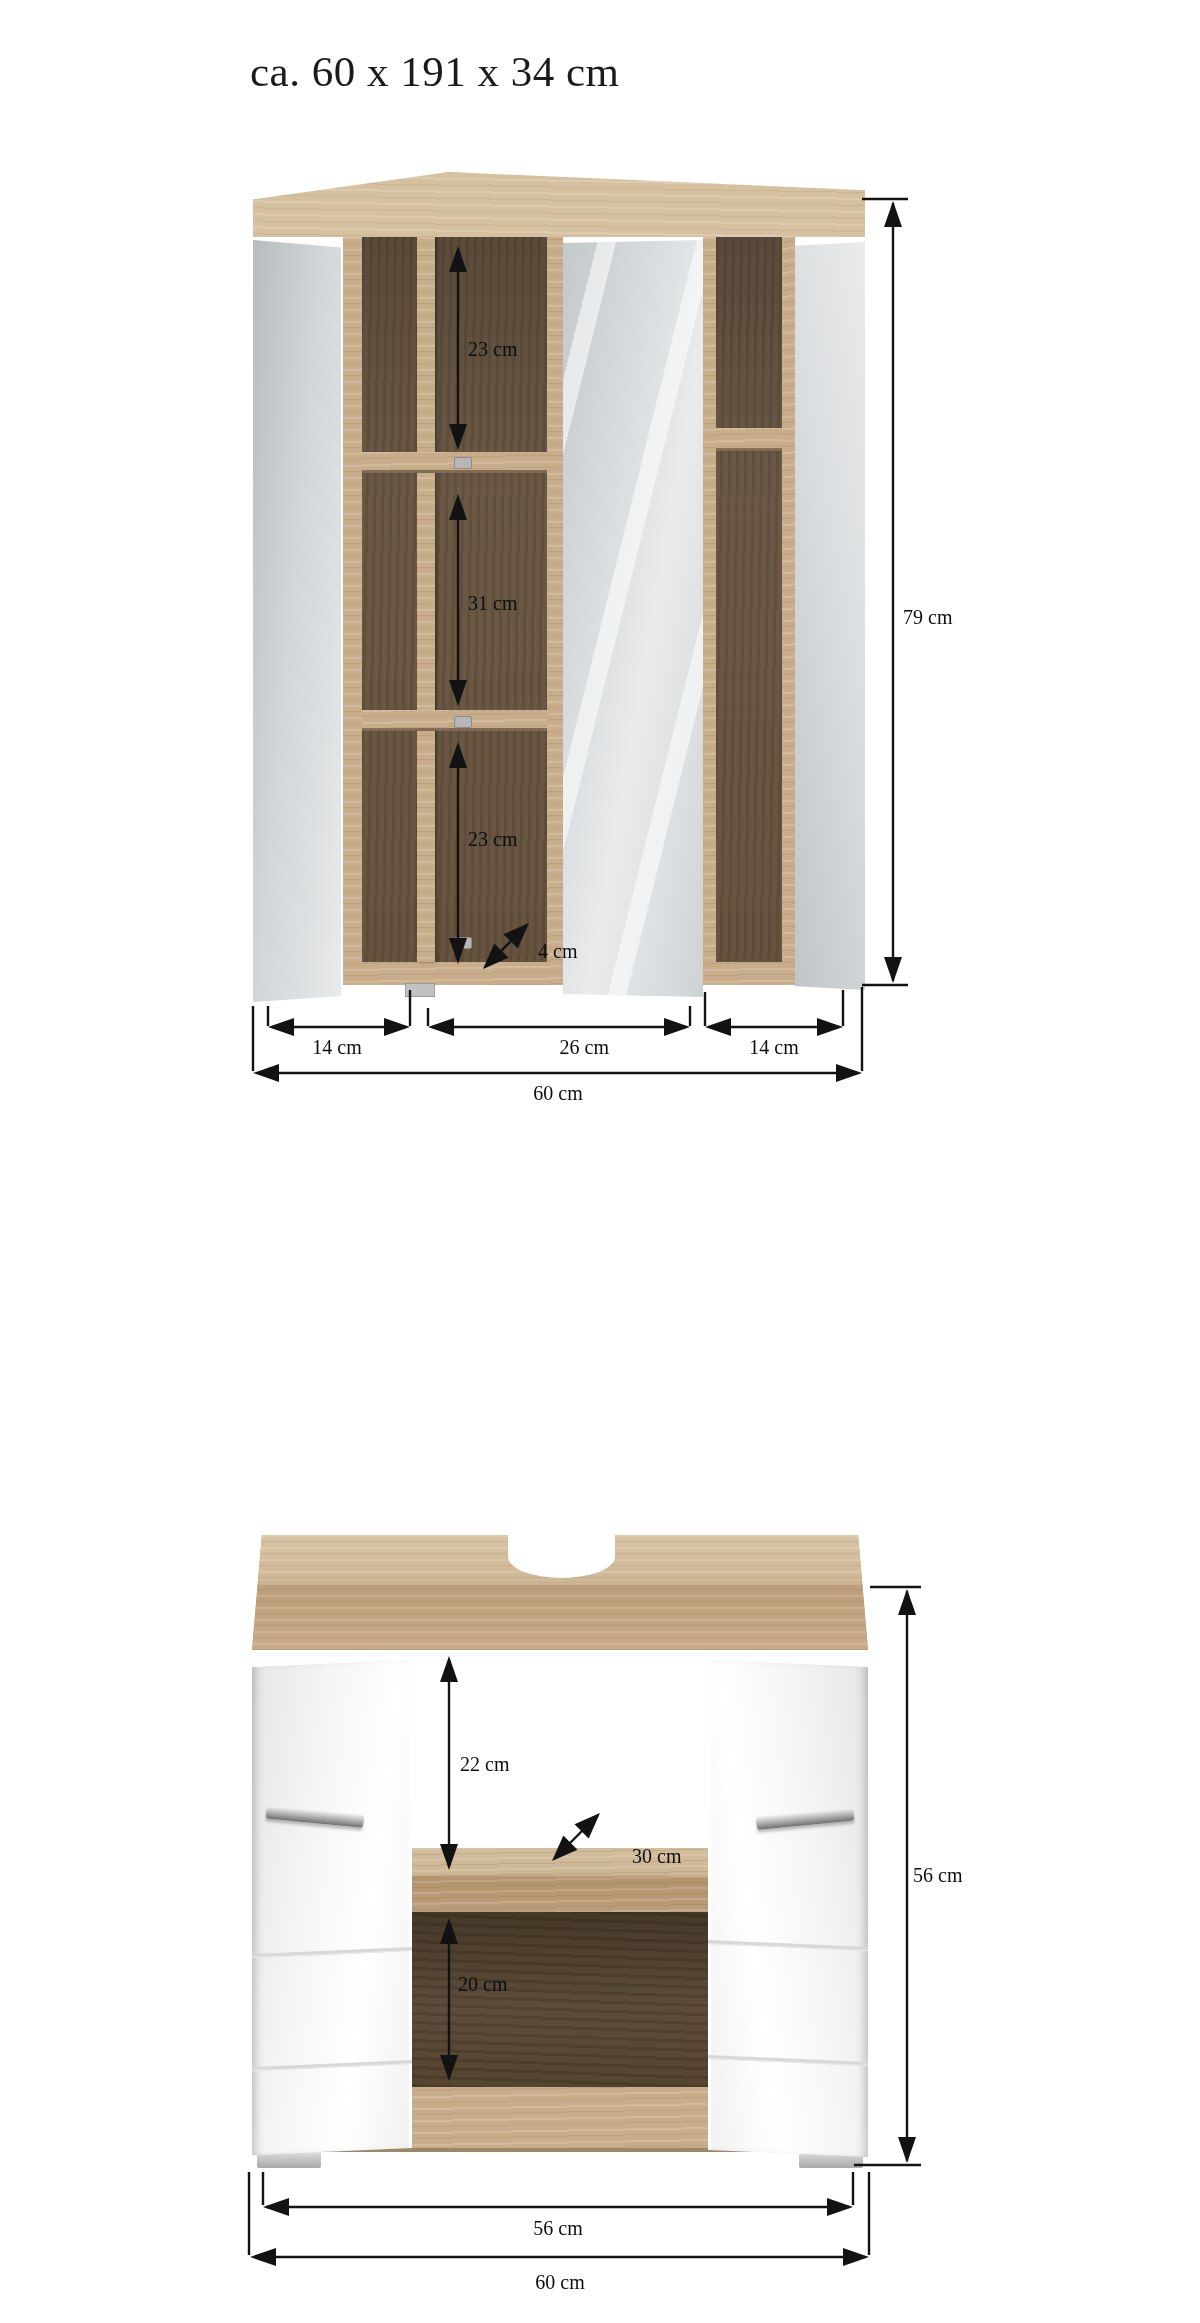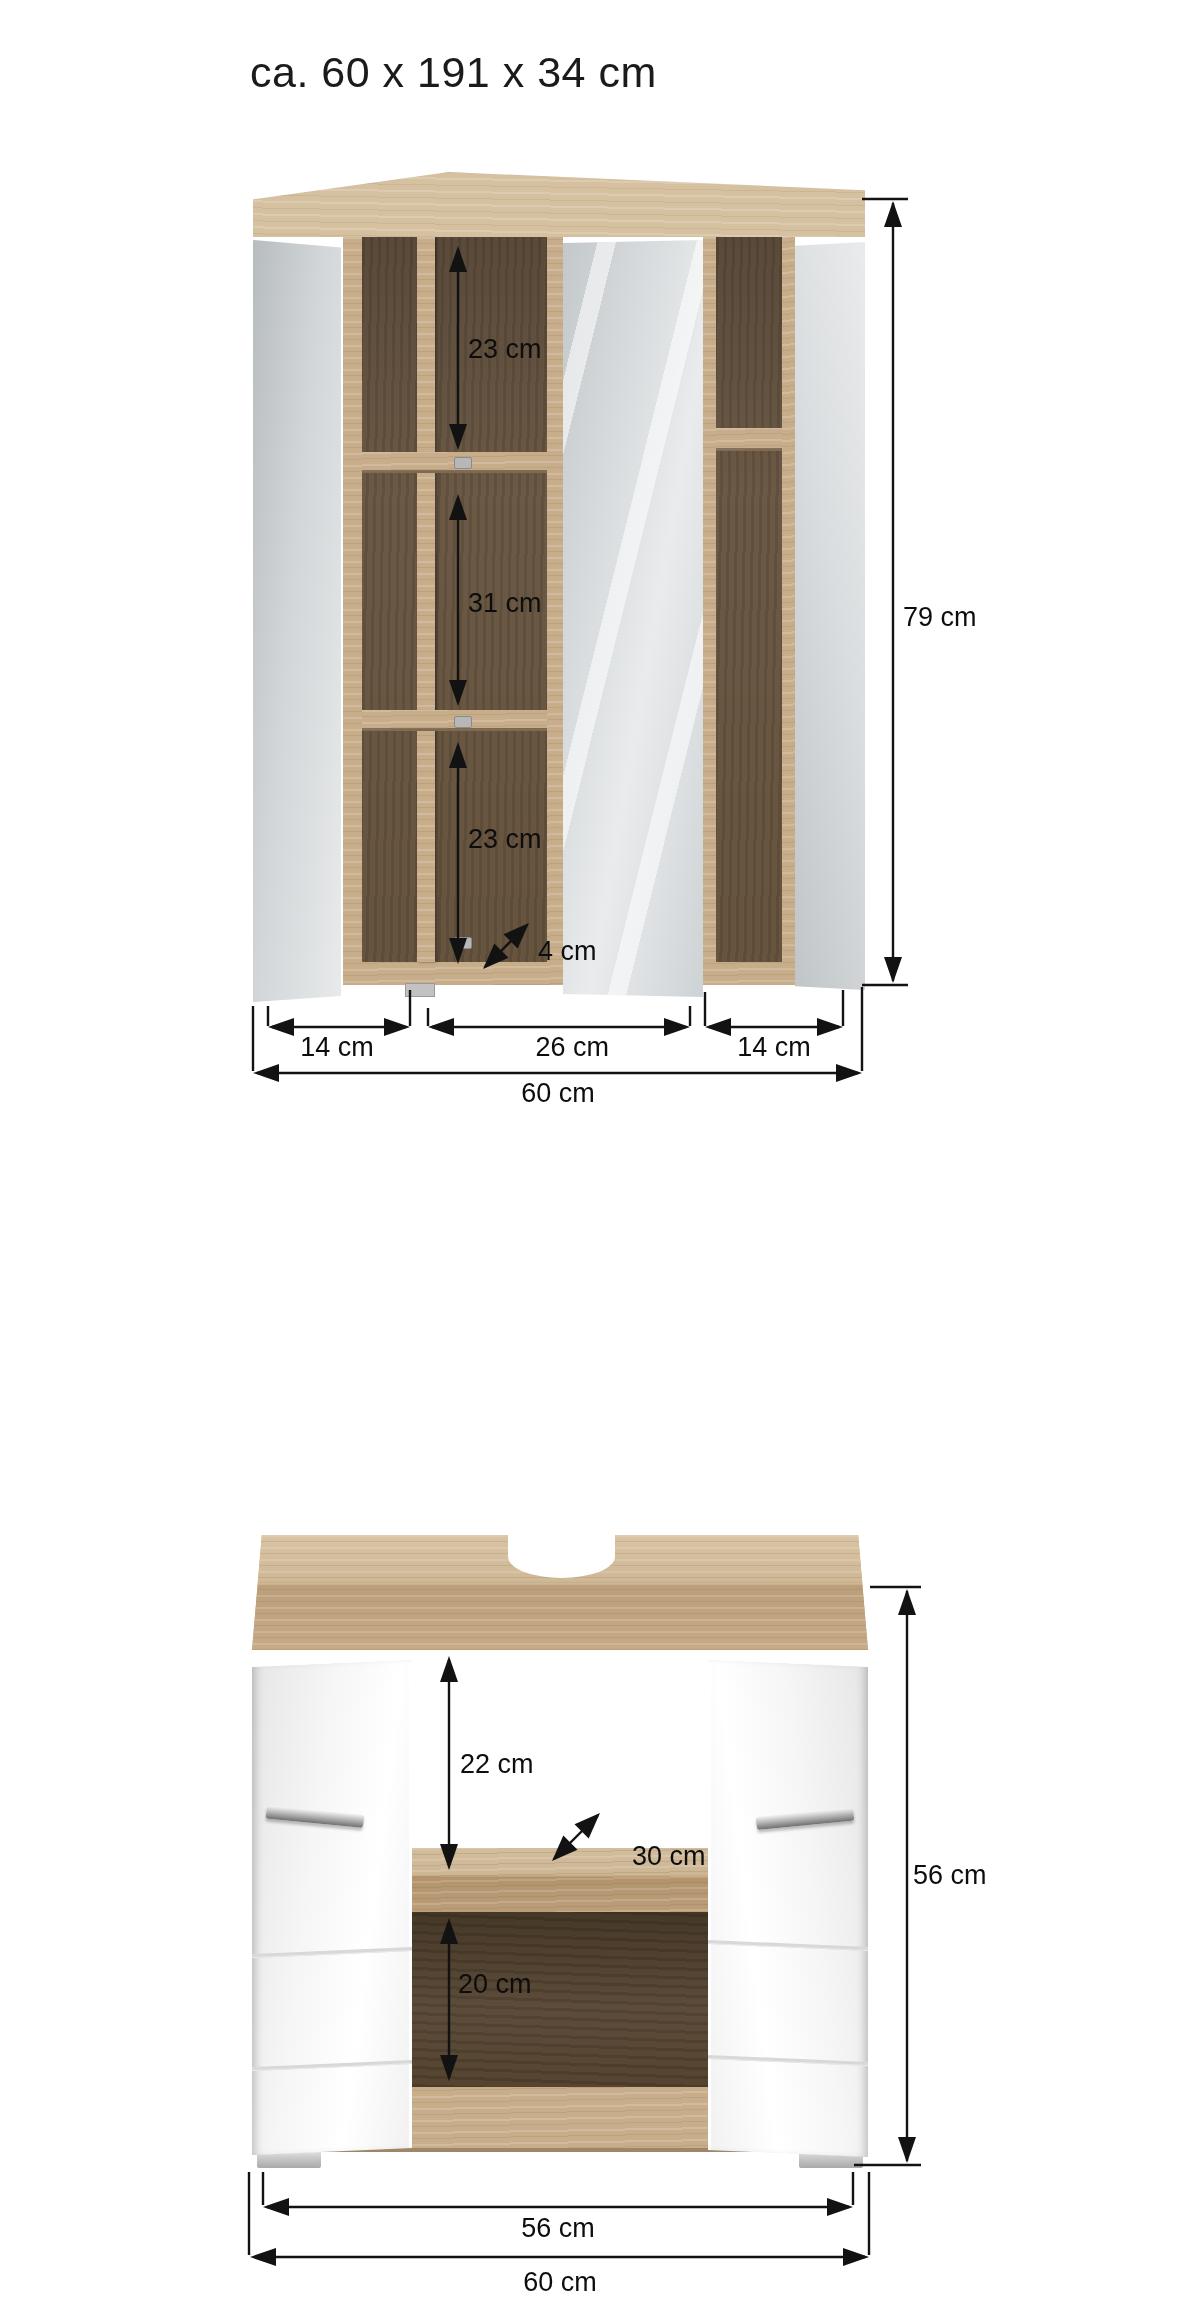--- a/index.html
+++ b/index.html
@@ -1,17 +1,17 @@
 <!DOCTYPE html>
 <html><head>
 <meta charset="utf-8">
 <style>
   html,body{margin:0;padding:0;background:#ffffff;}
   #stage{position:relative;width:1200px;height:2323px;background:#ffffff;overflow:hidden;
-         font-family:Liberation Sans, sans-serif;}
+         font-family:Liberation Serif, serif;}
   .abs{position:absolute;}
   
   .oak{
     background-color:#c8ad8a;
     background-image:
       repeating-linear-gradient(179deg, rgba(255,255,255,.16) 0 2px, rgba(255,255,255,0) 2px 6px,
         rgba(120,90,58,.14) 6px 7px, rgba(120,90,58,0) 7px 12px);
   }
   .oak-pale{
     background-color:#d5c0a0;
@@ -36,21 +36,21 @@
     background:repeating-linear-gradient(104deg, rgba(255,255,255,0) 0 34px, rgba(255,255,255,.55) 34px 52px,
       rgba(255,255,255,0) 52px 96px);}
   .white-door{background:linear-gradient(97deg,#e6e6e6 0%,#f6f6f6 38%,#ffffff 68%,#f1f1f1 100%);}
   .groove{position:absolute;left:0;right:0;height:3px;background:#d8d8d8;border-bottom:1px solid #e9e9e9;}
   .handle{position:absolute;height:13px;border-radius:3px;
     background:linear-gradient(180deg,#f4f4f4 0%,#b9b9b9 45%,#6f6f6f 100%);
     box-shadow:0 3px 3px rgba(0,0,0,.25);}
   .foot{background:linear-gradient(180deg,#efefef 0%,#cccccc 45%,#a9a9a9 100%);border-radius:2px;}
   .hinge{position:absolute;width:16px;height:10px;background:#b7b7b7;border:1px solid #8b8b8b;border-radius:2px;}
   
-  .dim-label{position:absolute;font-size:27px;line-height:32px;color:#0d0d0d;white-space:nowrap;z-index:7;}
+  .dim-label{position:absolute;font-size:20px;line-height:32px;color:#0d0d0d;white-space:nowrap;z-index:7;}
   .dim-label.ctr{width:120px;text-align:center;}
   #page-title{position:absolute;left:250px;top:48px;font-size:43px;line-height:48px;color:#1b1b1d;
     letter-spacing:.5px;z-index:7;}
   svg#dims{position:absolute;left:0;top:0;z-index:6;pointer-events:none;}
   svg#dims line{stroke:#121212;stroke-width:2.4;}
   svg#dims polygon{fill:#121212;stroke:none;}
 </style>
 </head>
 <body>
 

